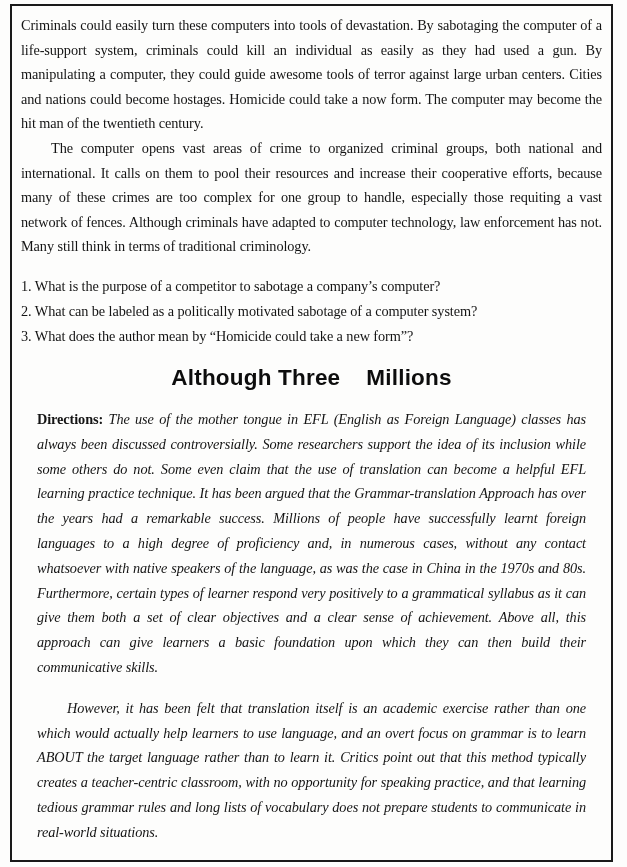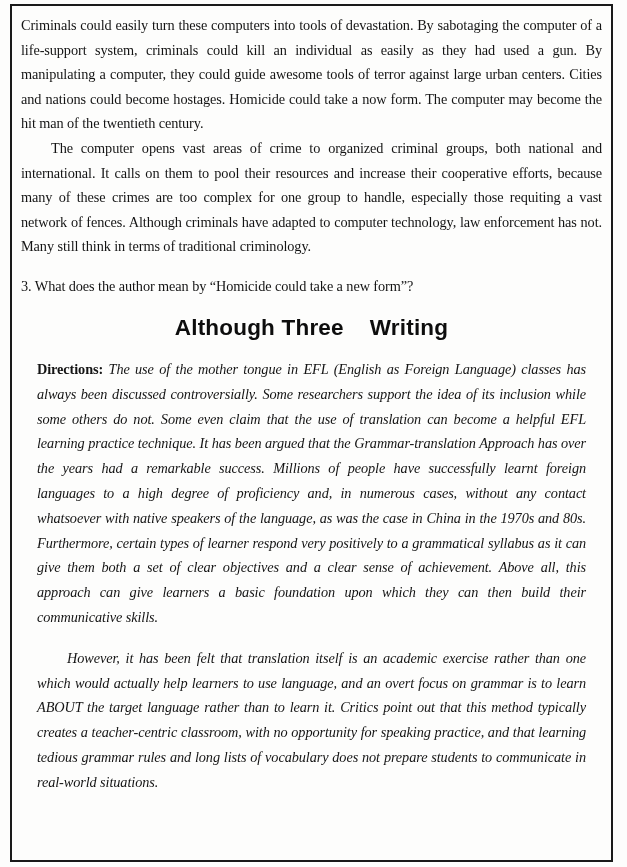--- a/index.html
+++ b/index.html
@@ -82,23 +82,25 @@
 <body>
 
 <div class="page">
   <div class="frame">
 
     <p class="para">Criminals could easily turn these computers into tools of devastation. By sabotaging the computer of a life-support system, criminals could kill an individual as easily as they had used a gun. By manipulating a computer, they could guide awesome tools of terror against large urban centers. Cities and nations could become hostages. Homicide could take a now form. The computer may become the hit man of the twentieth century.</p>
 
     <p class="para indent">The computer opens vast areas of crime to organized criminal groups, both national and international. It calls on them to pool their resources and increase their cooperative efforts, because many of these crimes are too complex for one group to handle, especially those requiting a vast network of fences. Although criminals have adapted to computer technology, law enforcement has not. Many still think in terms of traditional criminology.</p>
 
     <div class="questions">
+      <p class="question">1. What is the purpose of a competitor to sabotage a company’s computer?</p>
+      <p class="question">2. What can be labeled as a politically motivated sabotage of a computer system?</p>
       <p class="question">3. What does the author mean by “Homicide could take a new form”?</p>
     </div>
 
-    <h1 class="section-heading"><span class="title-left">Although Three</span><span class="title-right">Writing</span></h1>
+    <h1 class="section-heading"><span class="title-left">Although Three</span><span class="title-right">Millions</span></h1>
 
     <p class="directions-para"><span class="dir-label">Directions:</span> <span class="dir-body">The use of the mother tongue in EFL (English as Foreign Language) classes has always been discussed controversially. Some researchers support the idea of its inclusion while some others do not. Some even claim that the use of translation can become a helpful EFL learning practice technique. It has been argued that the Grammar-translation Approach has over the years had a remarkable success. Millions of people have successfully learnt foreign languages to a high degree of proficiency and, in numerous cases, without any contact whatsoever with native speakers of the language, as was the case in China in the 1970s and 80s. Furthermore, certain types of learner respond very positively to a grammatical syllabus as it can give them both a set of clear objectives and a clear sense of achievement. Above all, this approach can give learners a basic foundation upon which they can then build their communicative skills.</span></p>
 
     <p class="directions-para indent"><span class="dir-body">However, it has been felt that translation itself is an academic exercise rather than one which would actually help learners to use language, and an overt focus on grammar is to learn ABOUT the target language rather than to learn it. Critics point out that this method typically creates a teacher-centric classroom, with no opportunity for speaking practice, and that learning tedious grammar rules and long lists of vocabulary does not prepare students to communicate in real-world situations.</span></p>
 
   </div>
 </div>
 
 </body></html>

